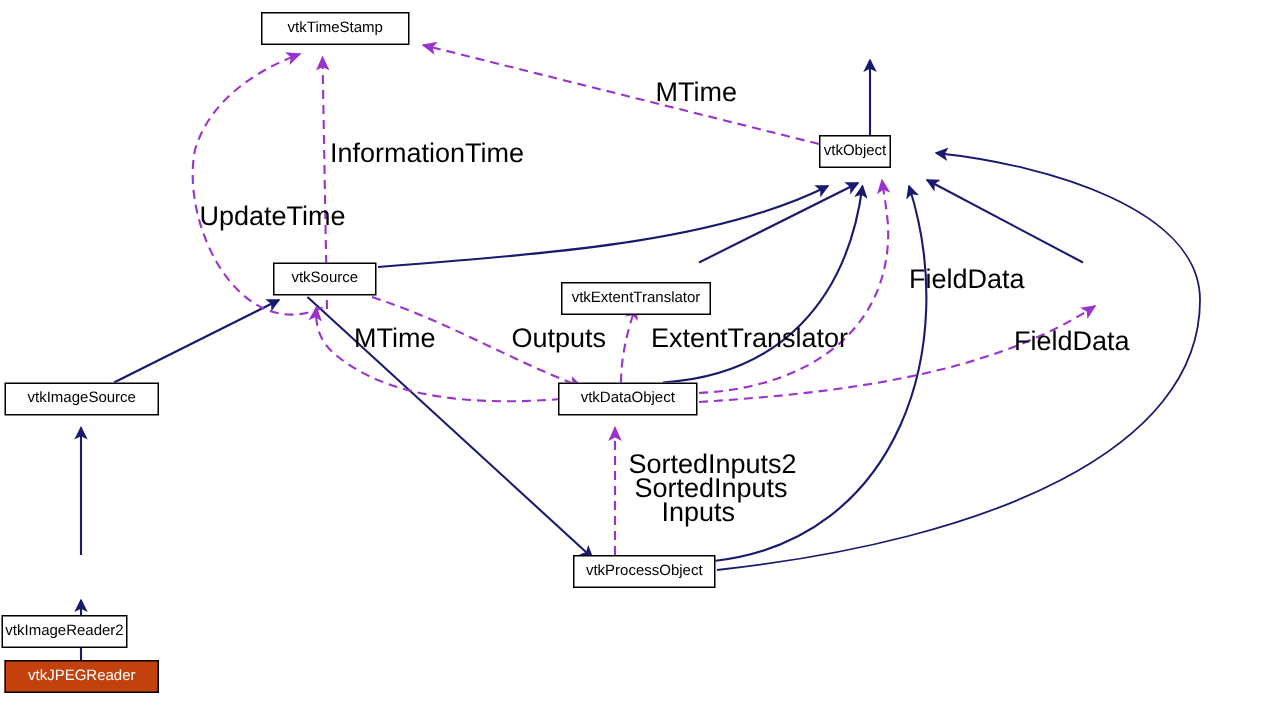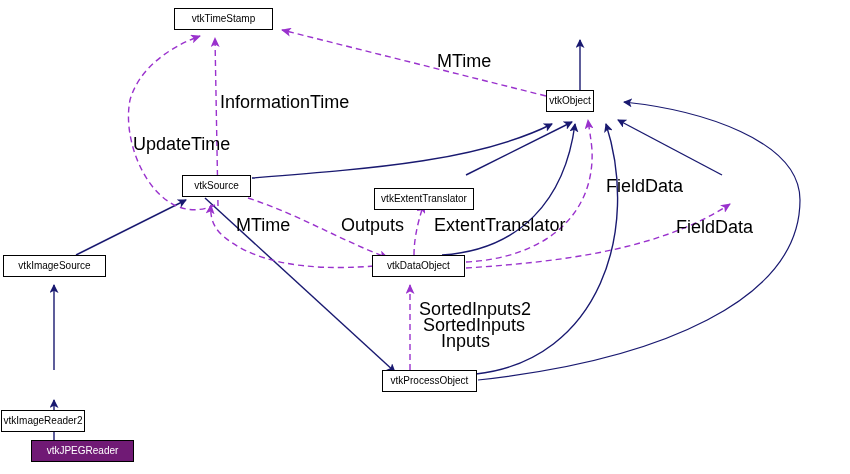--- a/index.html
+++ b/index.html
@@ -29,24 +29,23 @@
     line-height: 20px;
     text-align: center;
     font-size: 10px;
     color: #000000;
     background: #ffffff;
     border: 1px solid #000000;
     white-space: nowrap;
     z-index: 5;
   }
   .node.current {
-    background: #701a75;
+    background: #c2410c;
     color: #ffffff;
     border: 1px solid #000000;
-    margin-left: 28px;
   }
   .node.highlight {
     border: 2px solid #ff0000;
     line-height: 18px;
   }
   .edge-label {
     position: absolute;
     font-size: 18px;
     color: #000000;
     background: transparent;

